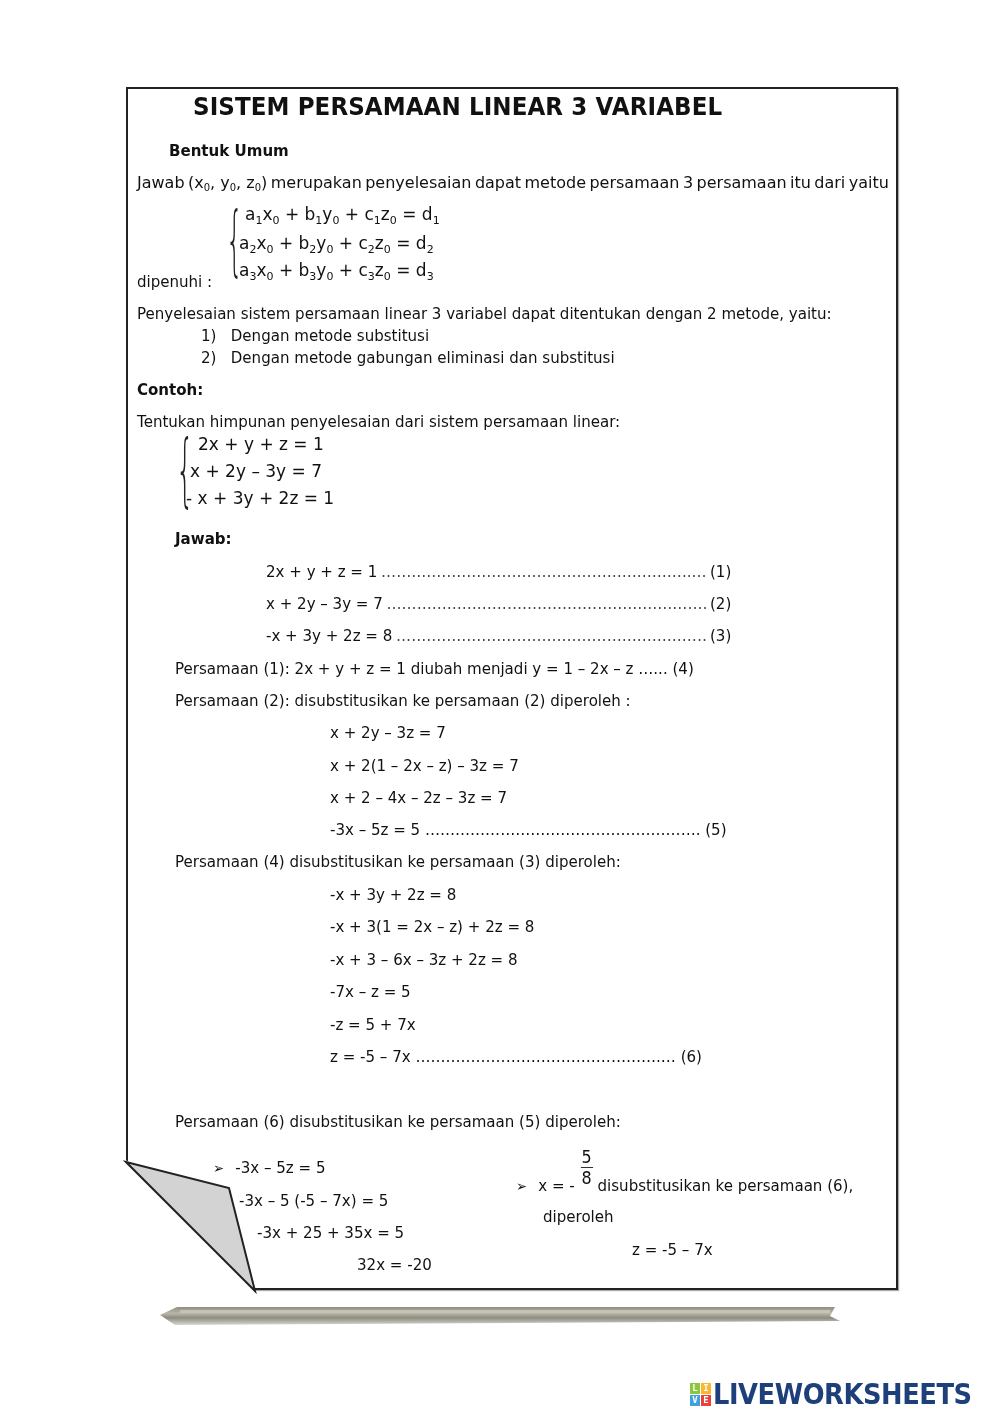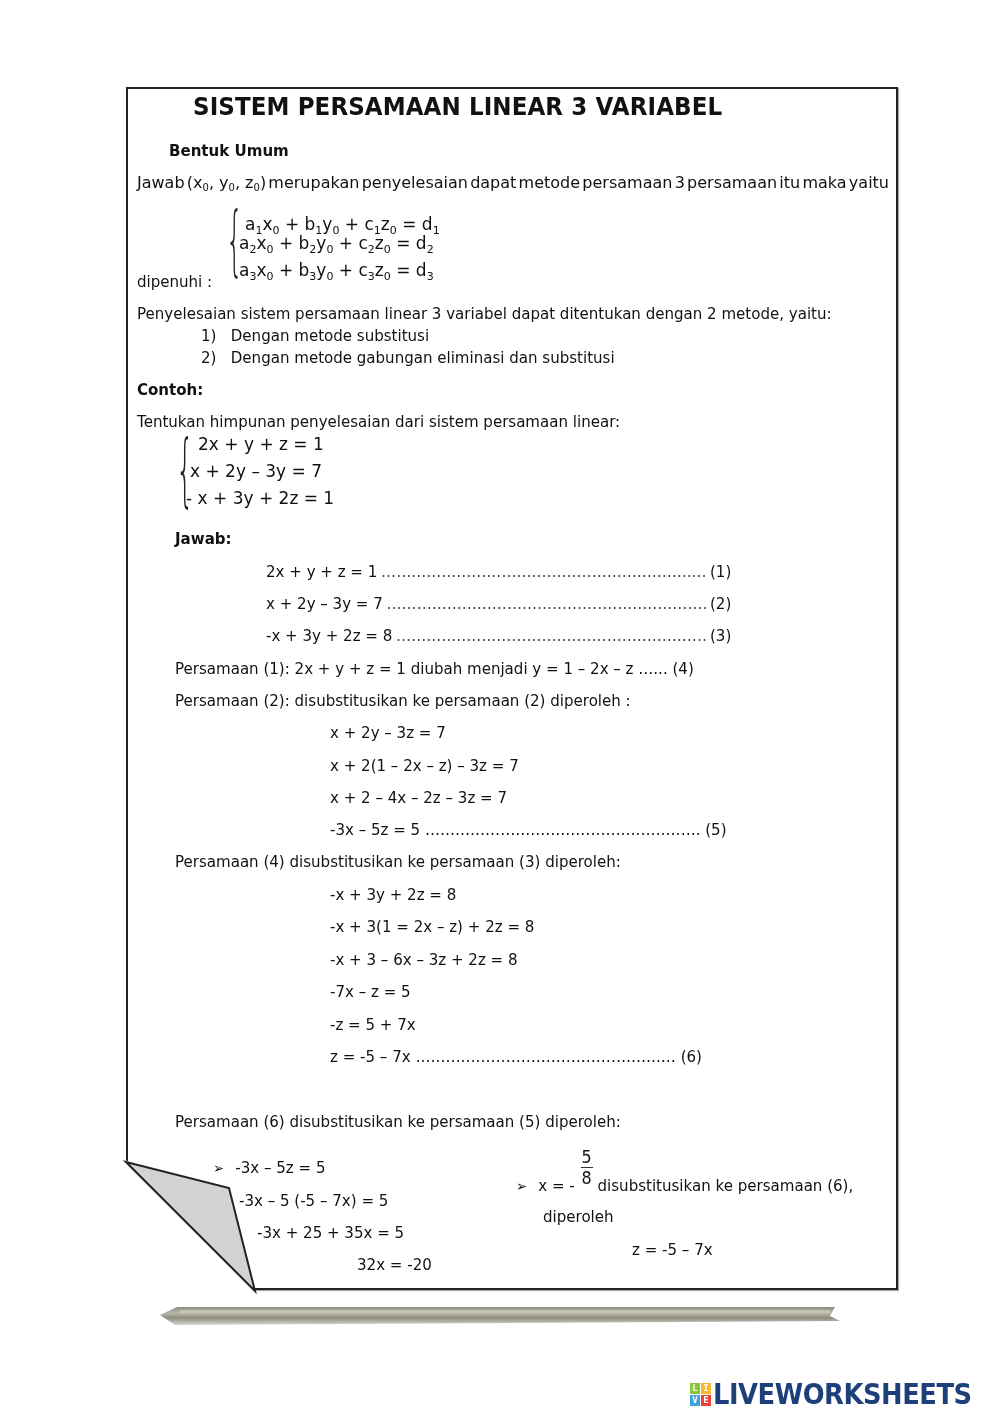--- a/index.html
+++ b/index.html
@@ -47,26 +47,26 @@
   <span>Jawab</span>
   <span>(x<span class="sub0">0</span>, y<span class="sub0">0</span>, z<span class="sub0">0</span>)</span>
   <span>merupakan</span>
   <span>penyelesaian</span>
   <span>dapat</span>
   <span>metode</span>
   <span>persamaan</span>
   <span>3</span>
   <span>persamaan</span>
   <span>itu</span>
-  <span>maka</span>
+  <span>dari</span>
   <span>yaitu</span>
 </div>
 
 <div class="abs brace" style="left:226px; top:200px; font-size:76px; line-height:80px; transform:scaleX(0.35); transform-origin:left top;">{</div>
-<div class="abs math sysline" style="left:245px; top:204px;margin-top:10px;">
+<div class="abs math sysline" style="left:245px; top:204px;">
   <span>a</span><sub>1</sub>x<sub>0</sub> + <span>b</span><sub>1</sub>y<sub>0</sub> + <span>c</span><sub>1</sub>z<sub>0</sub> = <span>d</span><sub>1</sub>
 </div>
 <div class="abs math sysline" style="left:239px; top:233px;">
   <span>a</span><sub>2</sub>x<sub>0</sub> + <span>b</span><sub>2</sub>y<sub>0</sub> + <span>c</span><sub>2</sub>z<sub>0</sub> = <span>d</span><sub>2</sub>
 </div>
 <div class="abs math sysline" style="left:239px; top:260px;">
   <span>a</span><sub>3</sub>x<sub>0</sub> + <span>b</span><sub>3</sub>y<sub>0</sub> + <span>c</span><sub>3</sub>z<sub>0</sub> = <span>d</span><sub>3</sub>
 </div>
 <div class="abs t" style="left:137px; top:272px;">dipenuhi :</div>
 

